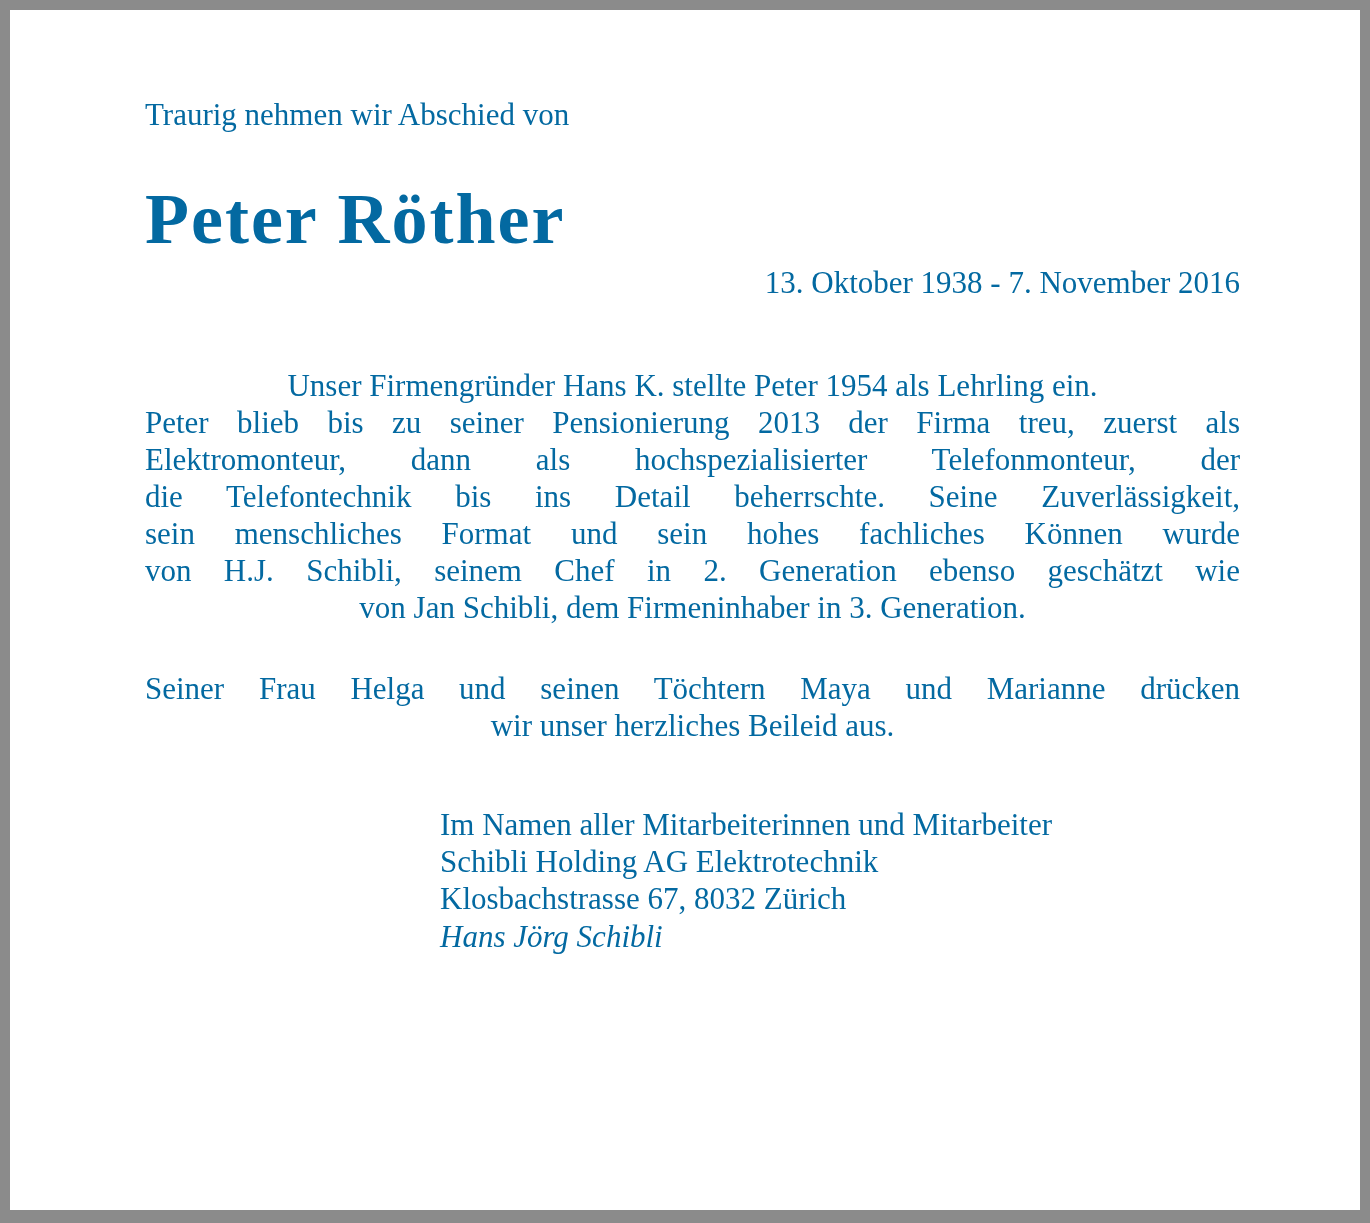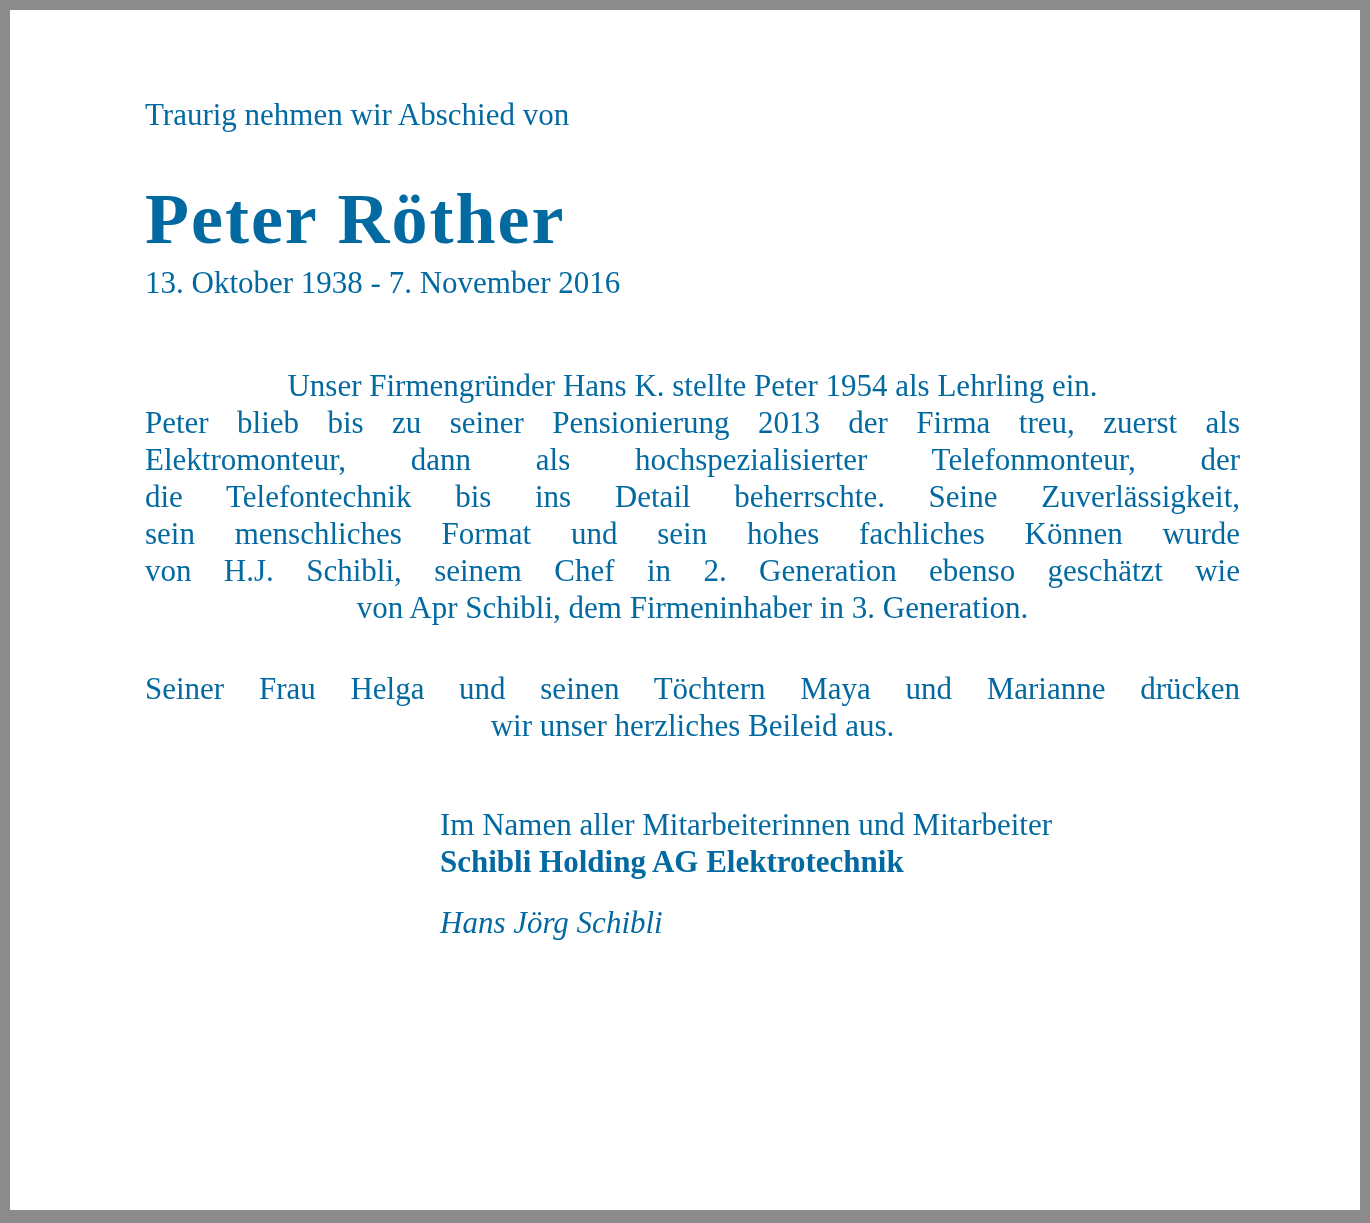--- a/index.html
+++ b/index.html
@@ -34,21 +34,21 @@
     line-height: 80px;
     font-weight: bold;
     letter-spacing: 2px;
     text-align: left;
   }
 
   .dates {
     margin-top: 4px;
     font-size: 31px;
     line-height: 40px;
-    text-align: left;
+    text-align: right;
   }
 
   .para { margin-top: 0; }
   .para-career     { margin-top: 64px; }
   .para-service    { margin-top: 41px; }
   .para-condolence { margin-top: 44px; }
 
   .line {
     font-size: 31px;
     line-height: 37px;
@@ -65,24 +65,24 @@
   .signature {
     margin-top: 62px;
     padding-left: 295px;
   }
 
   .sig-line {
     font-size: 31px;
     line-height: 37px;
   }
 
-  .sig-company { font-weight: bold; }
+  .sig-company { font-weight: normal; }
 
   .sig-signer {
-    margin-top: 24px;
+    margin-top: 1px;
     font-style: italic;
   }
 </style>
 </head>
 <body>
 
 <div class="frame">
   <div class="sheet">
 
     <div class="intro">Traurig nehmen wir Abschied von</div>
@@ -91,29 +91,30 @@
 
     <div class="dates">13. Oktober 1938 - 7. November 2016</div>
 
     <div class="para para-career">
       <div class="line">Unser Firmengründer Hans K. stellte Peter 1954 als Lehrling ein.</div>
       <div class="line jfull">Peter blieb bis zu seiner Pensionierung 2013 der Firma treu, zuerst als</div>
       <div class="line jfull">Elektromonteur, dann als hochspezialisierter Telefonmonteur, der</div>
       <div class="line jfull">die Telefontechnik bis ins Detail beherrschte. Seine Zuverlässigkeit,</div>
       <div class="line jfull">sein menschliches Format und sein hohes fachliches Können wurde</div>
       <div class="line jfull">von H.J. Schibli, seinem Chef in 2. Generation ebenso geschätzt wie</div>
-      <div class="line">von Apr Schibli, dem Firmeninhaber in 3. Generation.</div>
+      <div class="line">von Jan Schibli, dem Firmeninhaber in 3. Generation.</div>
     </div>
 
 
     <div class="para para-condolence">
       <div class="line jfull">Seiner Frau Helga und seinen Töchtern Maya und Marianne drücken</div>
       <div class="line">wir unser herzliches Beileid aus.</div>
     </div>
 
     <div class="signature">
       <div class="sig-line">Im Namen aller Mitarbeiterinnen und Mitarbeiter</div>
       <div class="sig-line sig-company">Schibli Holding AG Elektrotechnik</div>
+      <div class="sig-line">Klosbachstrasse 67, 8032 Zürich</div>
       <div class="sig-line sig-signer">Hans Jörg Schibli</div>
     </div>
 
   </div>
 </div>
 
 </body></html>

